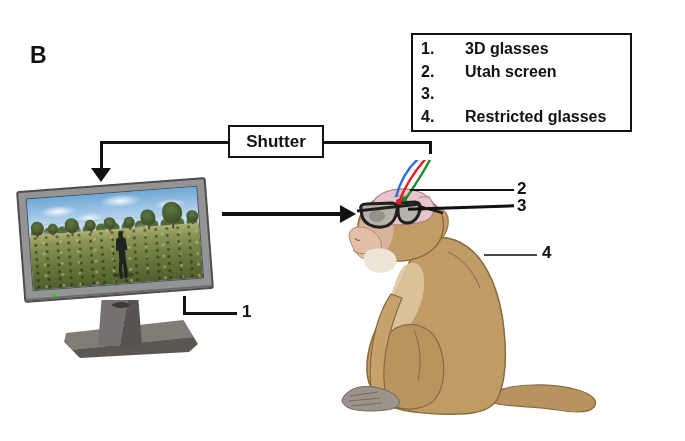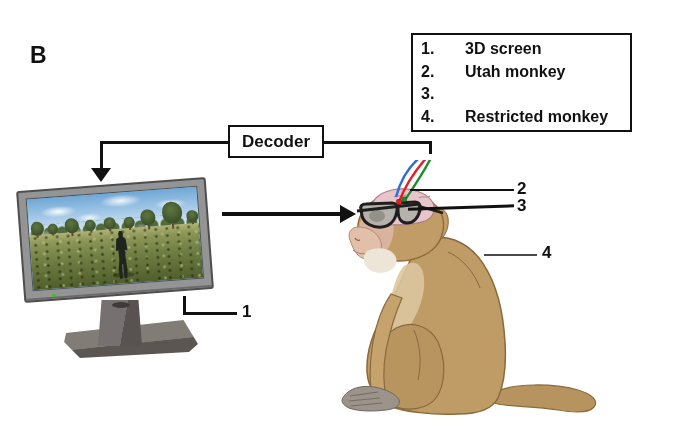--- a/index.html
+++ b/index.html
@@ -87,37 +87,37 @@
 </head>
 <body>
 
 <div class="canvas">
 
   <div class="panel-label">B</div>
 
   <div class="legend">
     <div class="legend-row">
       <span class="legend-num">1.</span>
-      <span>3D screen</span>
+      <span>3D glasses</span>
     </div>
     <div class="legend-row">
       <span class="legend-num">2.</span>
-      <span>Utah monkey</span>
+      <span>Utah screen</span>
     </div>
     <div class="legend-row">
       <span class="legend-num">3.</span>
     </div>
     <div class="legend-row">
       <span class="legend-num">4.</span>
-      <span>Restricted monkey</span>
+      <span>Restricted glasses</span>
     </div>
   </div>
 
   <div class="decoder">
-    <span>Decoder</span>
+    <span>Shutter</span>
   </div>
 
   <div class="line" style="left:101px;top:141px;width:127px;height:3px;"></div>
   <div class="line" style="left:100px;top:141px;width:3px;height:28px;"></div>
   <div class="tri" style="left:91px;top:168px;border-left:10.5px solid transparent;border-right:10.5px solid transparent;border-top:14px solid #111;"></div>
 
   <div class="line" style="left:324px;top:141px;width:108px;height:3px;"></div>
   <div class="line" style="left:429px;top:141px;width:3px;height:13px;"></div>
 
   <div class="line" style="left:222px;top:212px;width:119px;height:4px;"></div>

